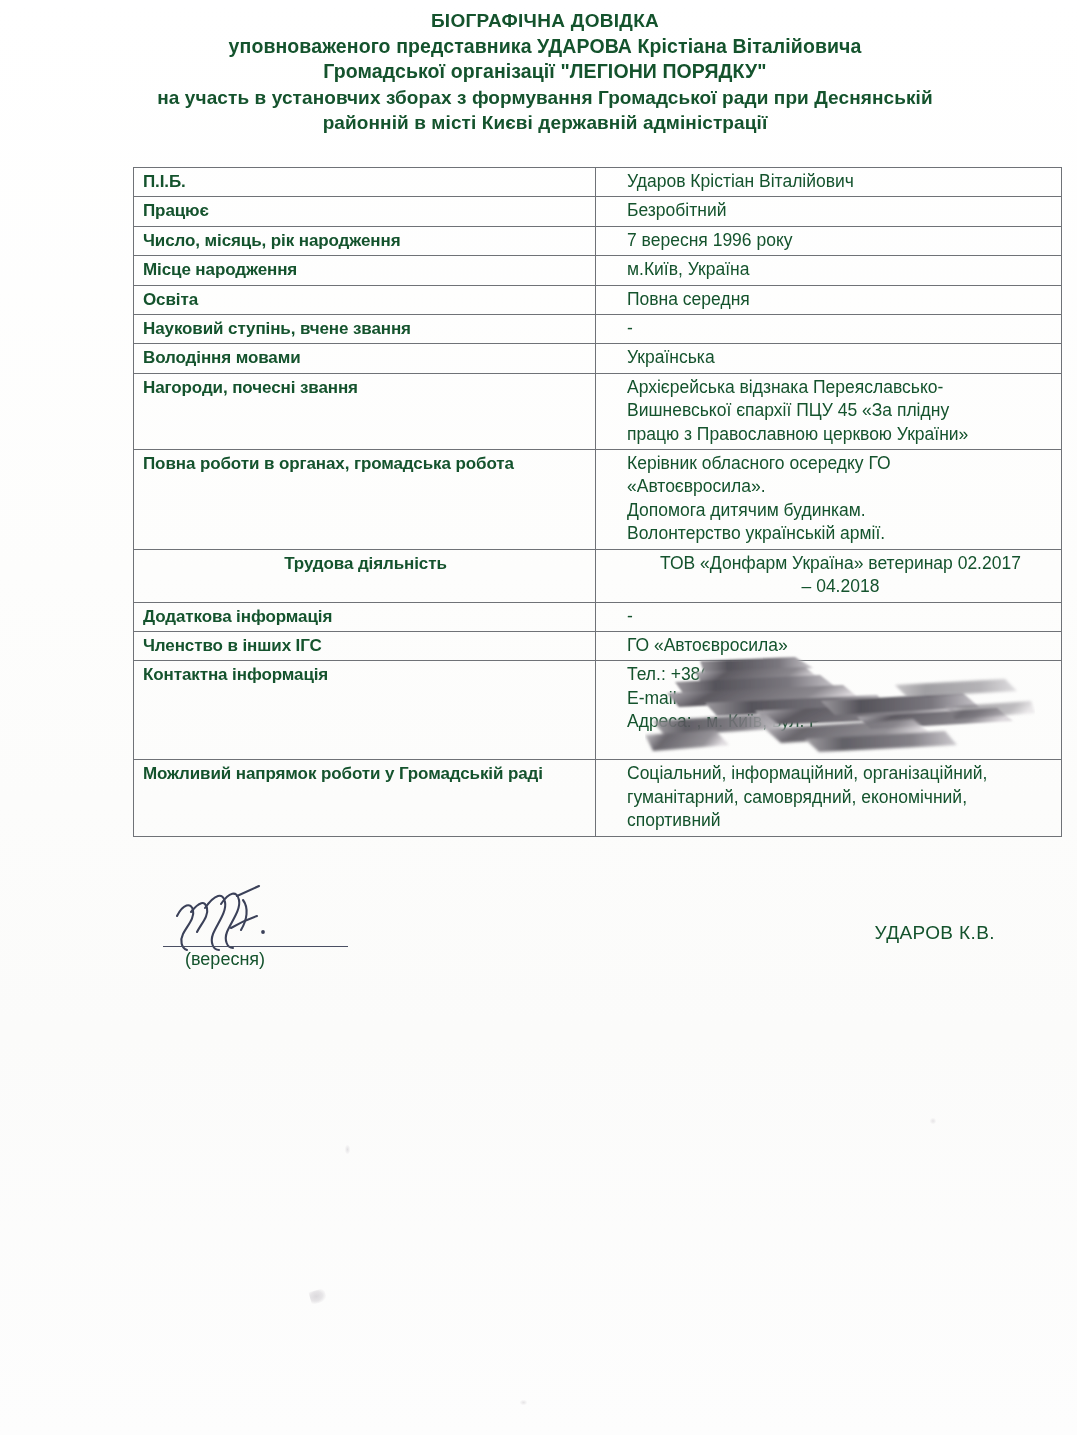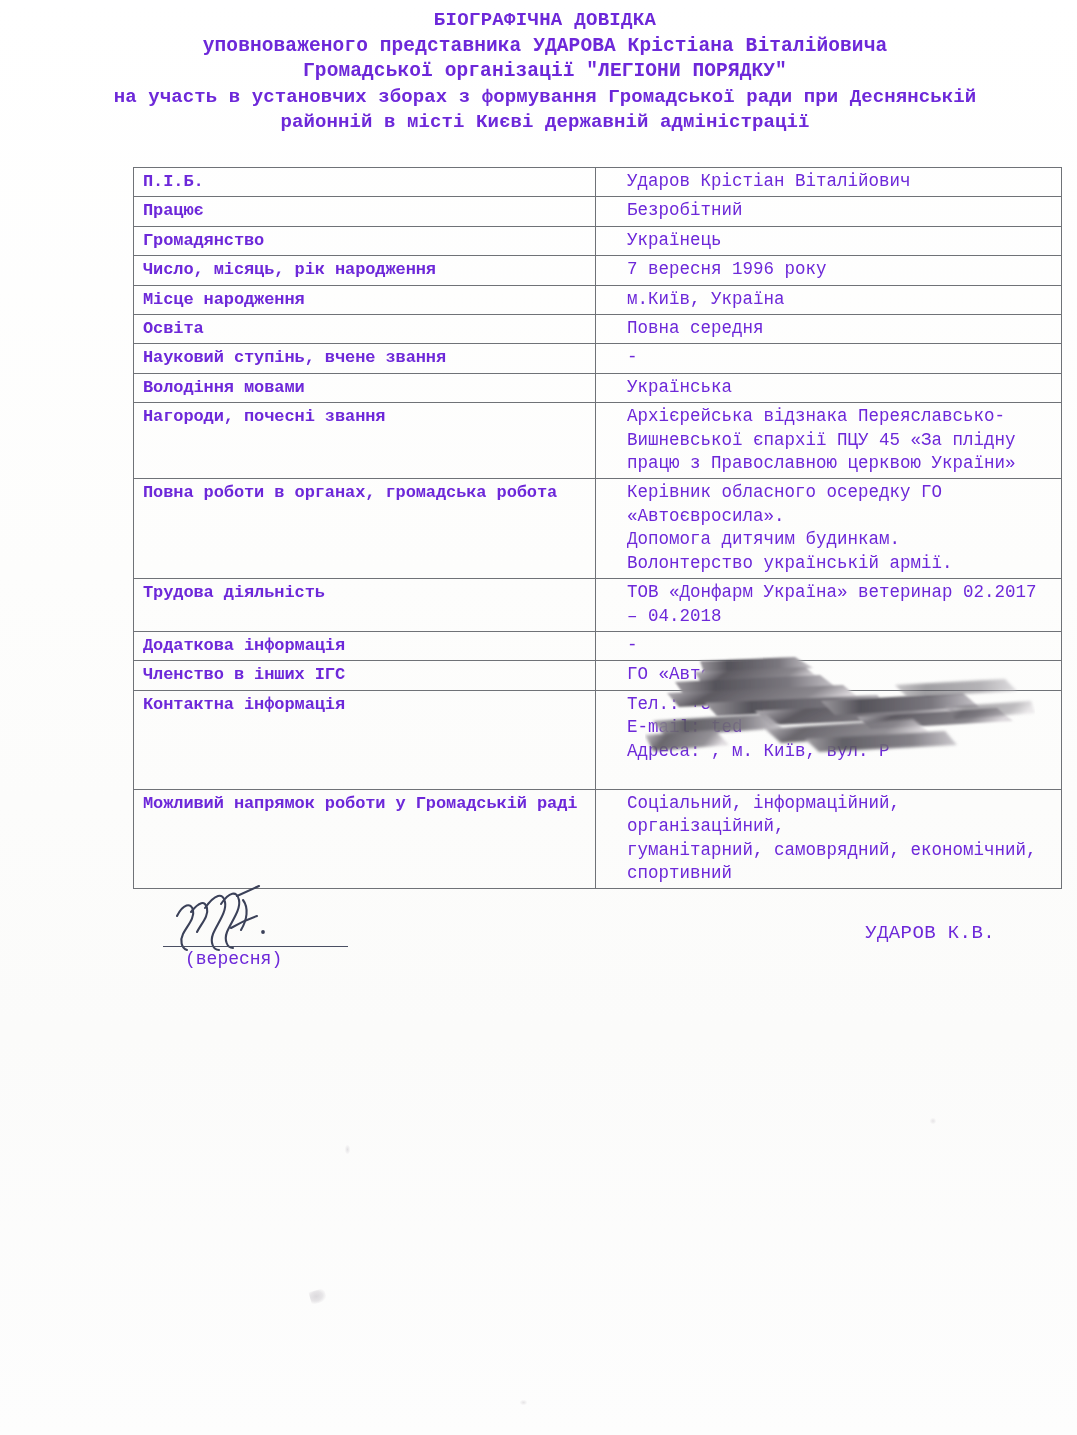--- a/index.html
+++ b/index.html
@@ -8,22 +8,22 @@
     padding: 0;
     background: #ffffff;
   }
   .page {
     position: relative;
     width: 1077px;
     height: 1435px;
     margin: 0 auto;
     background: #fdfdfd;
     overflow: hidden;
-    font-family: Liberation Mono, monospace;
-    color: #6d28d9;
+    font-family: Liberation Sans, sans-serif;
+    color: #14532d;
   }
 
   
   .paper-tint {
     position: absolute;
     inset: 0;
     background:
       linear-gradient(180deg, #ffffff 0%, #fdfdfc 40%, #fbfbfa 72%, #fdfdfd 100%);
     pointer-events: none;
   }
@@ -70,21 +70,21 @@
     font-size: 17px;
     letter-spacing: -0.1px;
   }
   .bio-table td.v {
     width: 449px;
     font-weight: normal;
     font-size: 17.5px;
   }
   .bio-table tr.tall-awards td { height: 70px; }
   .bio-table tr.tall-exp td { height: 93px; }
-  .bio-table tr.tall-work td { height: 46px; }
+  .bio-table tr.tall-work td { height: 46px; text-align: center; }
   .bio-table tr.tall-contact td { height: 93px; }
   .bio-table tr.tall-direction td { height: 70px; }
 
   .v-lines span { display: block; margin-left: 22px; }
 
   
   .redaction {
     position: absolute;
     left: 645px;
     top: 655px;
@@ -184,28 +184,20 @@
           <div class="v-lines">
               <span>Ударов Крістіан Віталійович</span>
             </div>
         </td>
       </tr>
       <tr>
         <td class="k">Працює</td>
         <td class="v">
           <div class="v-lines">
               <span>Безробітний</span>
-            </div>
-        </td>
-      </tr>
-      <tr>
-        <td class="k">Громадянство</td>
-        <td class="v">
-          <div class="v-lines">
-              <span>Українець</span>
             </div>
         </td>
       </tr>
       <tr>
         <td class="k">Число, місяць, рік народження</td>
         <td class="v">
           <div class="v-lines">
               <span>7 вересня 1996 року</span>
             </div>
         </td>

